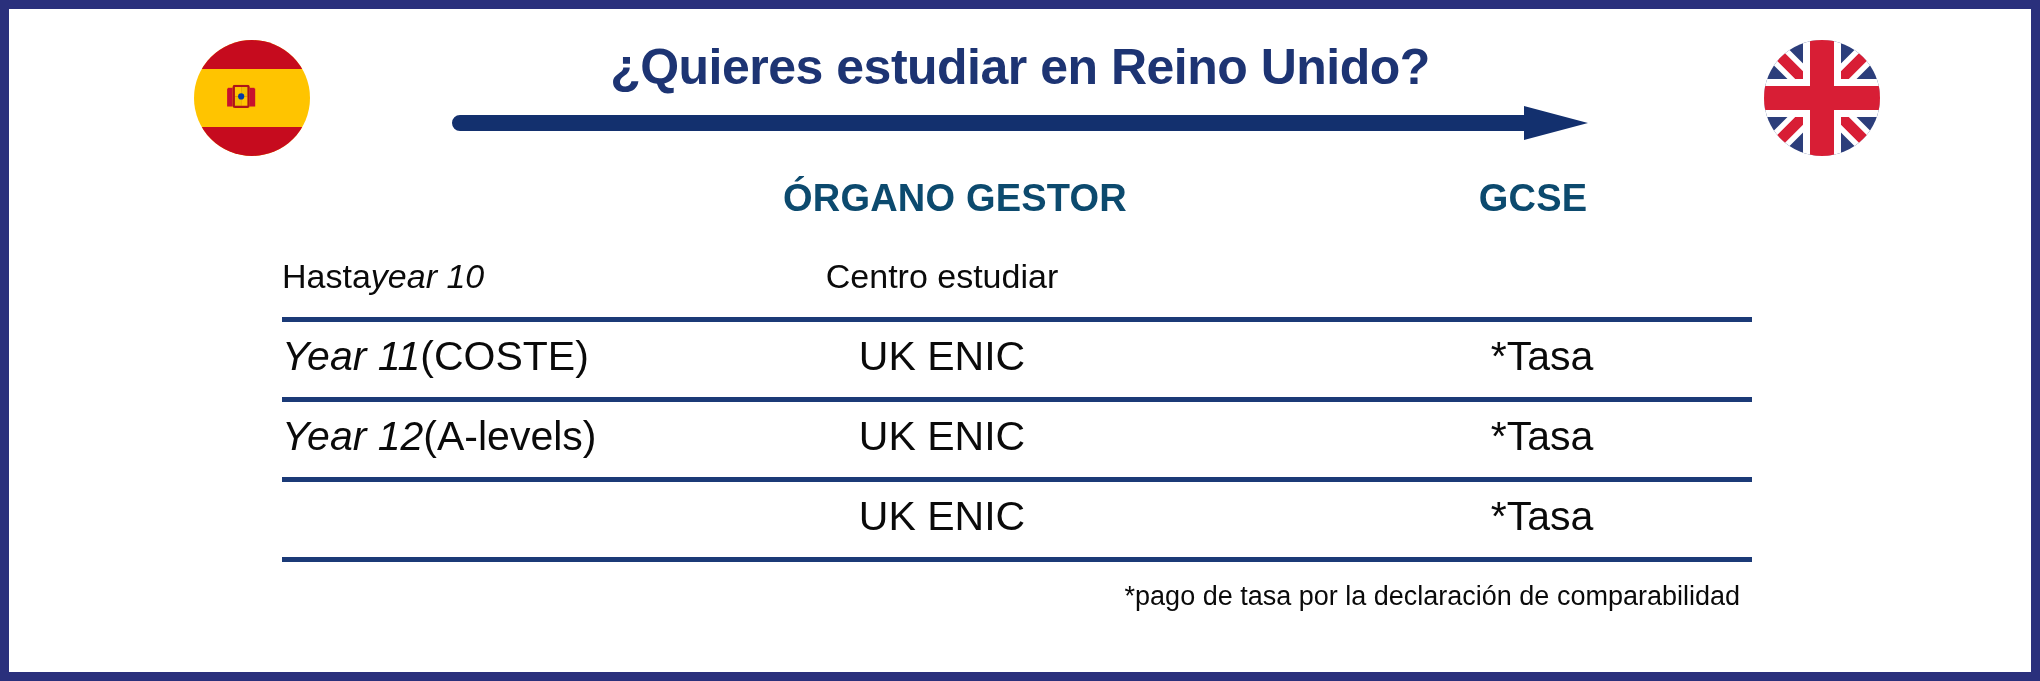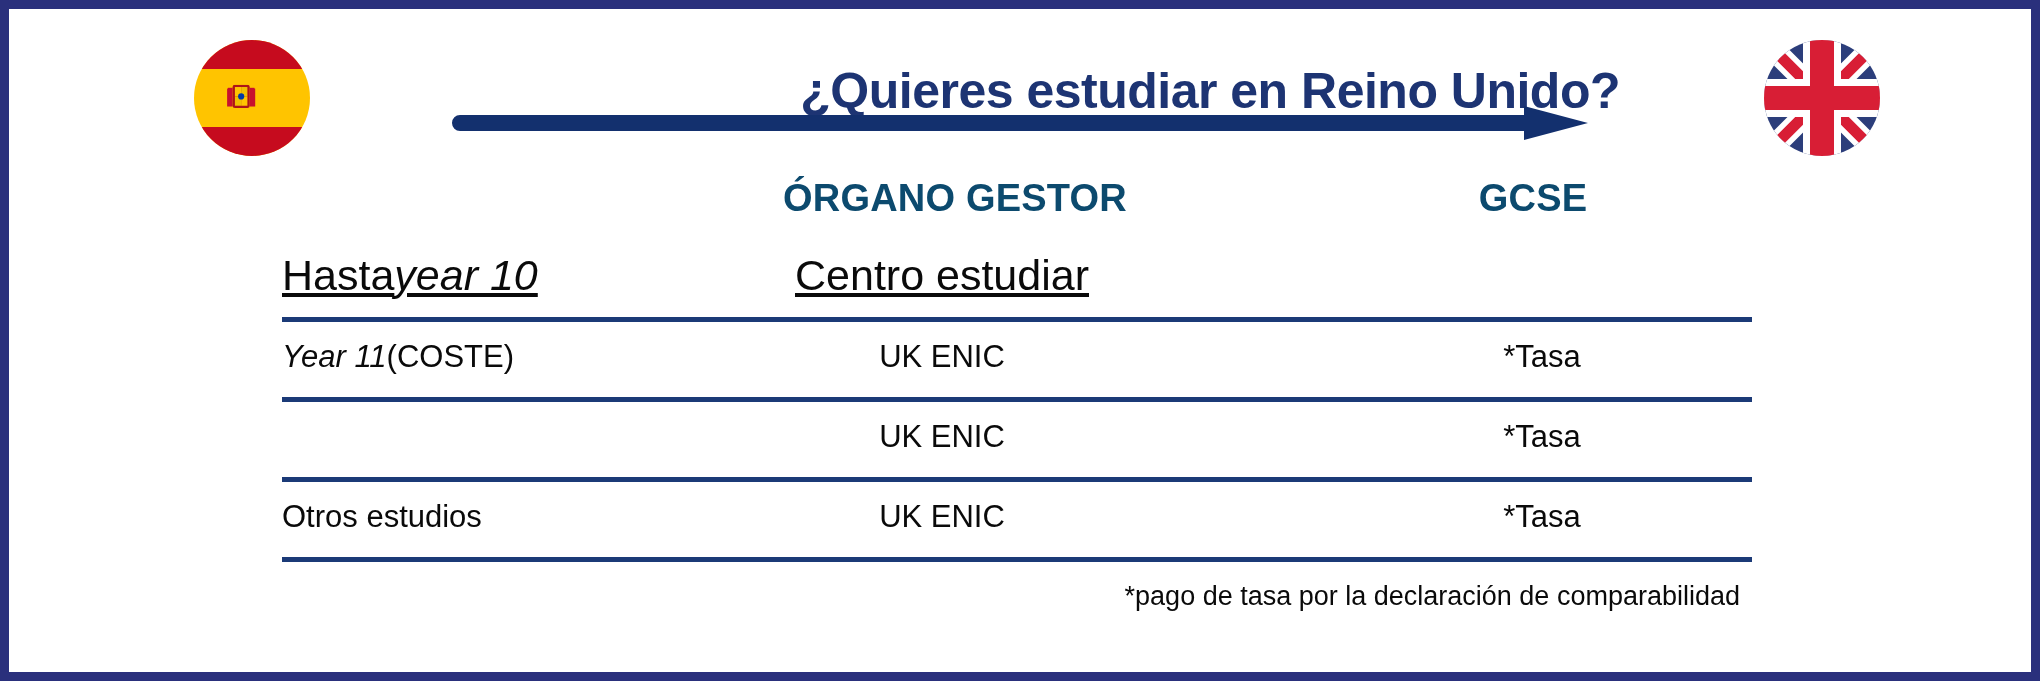--- a/index.html
+++ b/index.html
@@ -50,27 +50,26 @@
   }
   #flag-es { left: 194px; top: 40px; }
   #flag-uk { left: 1764px; top: 40px; }
 
   
   #title {
     position: absolute;
     left: 420px;
     top: 38px;
     width: 1200px;
-    text-align: right;
+    text-align: center;
     color: #1d3473;
     font-size: 50px;
     font-weight: bold;
     letter-spacing: -0.5px;
     white-space: nowrap;
-    margin-top: 24px;
   }
 
   
   #arrow {
     position: absolute;
     left: 450px;
     top: 104px;
     width: 1142px;
     height: 38px;
   }
@@ -102,21 +101,21 @@
     border-bottom: 5px solid #1b3a77;
   }
   .row:first-child { height: 77px; }
   .cell {
     position: absolute;
     top: 0;
     bottom: 6px;
     display: flex;
     align-items: center;
     color: #0a0a0a;
-    font-size: 31px;
+    font-size: 41px;
     line-height: 1;
     white-space: nowrap;
   }
   .cell-label {
     left: 0;
     width: 350px;
     justify-content: flex-start;
   }
   .cell-organo {
     left: 370px;
@@ -124,21 +123,21 @@
     justify-content: center;
   }
   .cell-coste {
     left: 1050px;
     width: 420px;
     justify-content: center;
   }
   .cell em {
     font-style: italic;
   }
-  .first-row .cell { font-size: 43px; text-decoration: underline; }
+  .first-row .cell { font-size: 34px; }
 
   
   #footnote {
     position: absolute;
     left: 688px;
     top: 581px;
     width: 1052px;
     text-align: right;
     color: #0a0a0a;
     font-size: 27px;
@@ -212,31 +211,31 @@
       <div class="cell cell-label">
         <span></span>
           <em>Year 11</em>
           <span> (COSTE)</span>
       </div>
       <div class="cell cell-organo">UK ENIC</div>
       <div class="cell cell-coste">*Tasa</div>
     </div>
 
     <div class="row">
-      <div class="cell cell-organo">UK ENIC</div>
-      <div class="cell cell-coste">*Tasa</div>
-    </div>
-
-    <div class="row">
       <div class="cell cell-label">
-        <span>Otros estudios</span>
-          <em></em>
-          <span></span>
+        <span></span>
+          <em>Year 12</em>
+          <span> (A-levels)</span>
       </div>
       <div class="cell cell-organo">UK ENIC</div>
       <div class="cell cell-coste">*Tasa</div>
     </div>
 
+    <div class="row">
+      <div class="cell cell-organo">UK ENIC</div>
+      <div class="cell cell-coste">*Tasa</div>
+    </div>
+
   </div>
 
   <div id="footnote">*pago de tasa por la declaración de comparabilidad</div>
 
 </div>
 
 </body></html>

